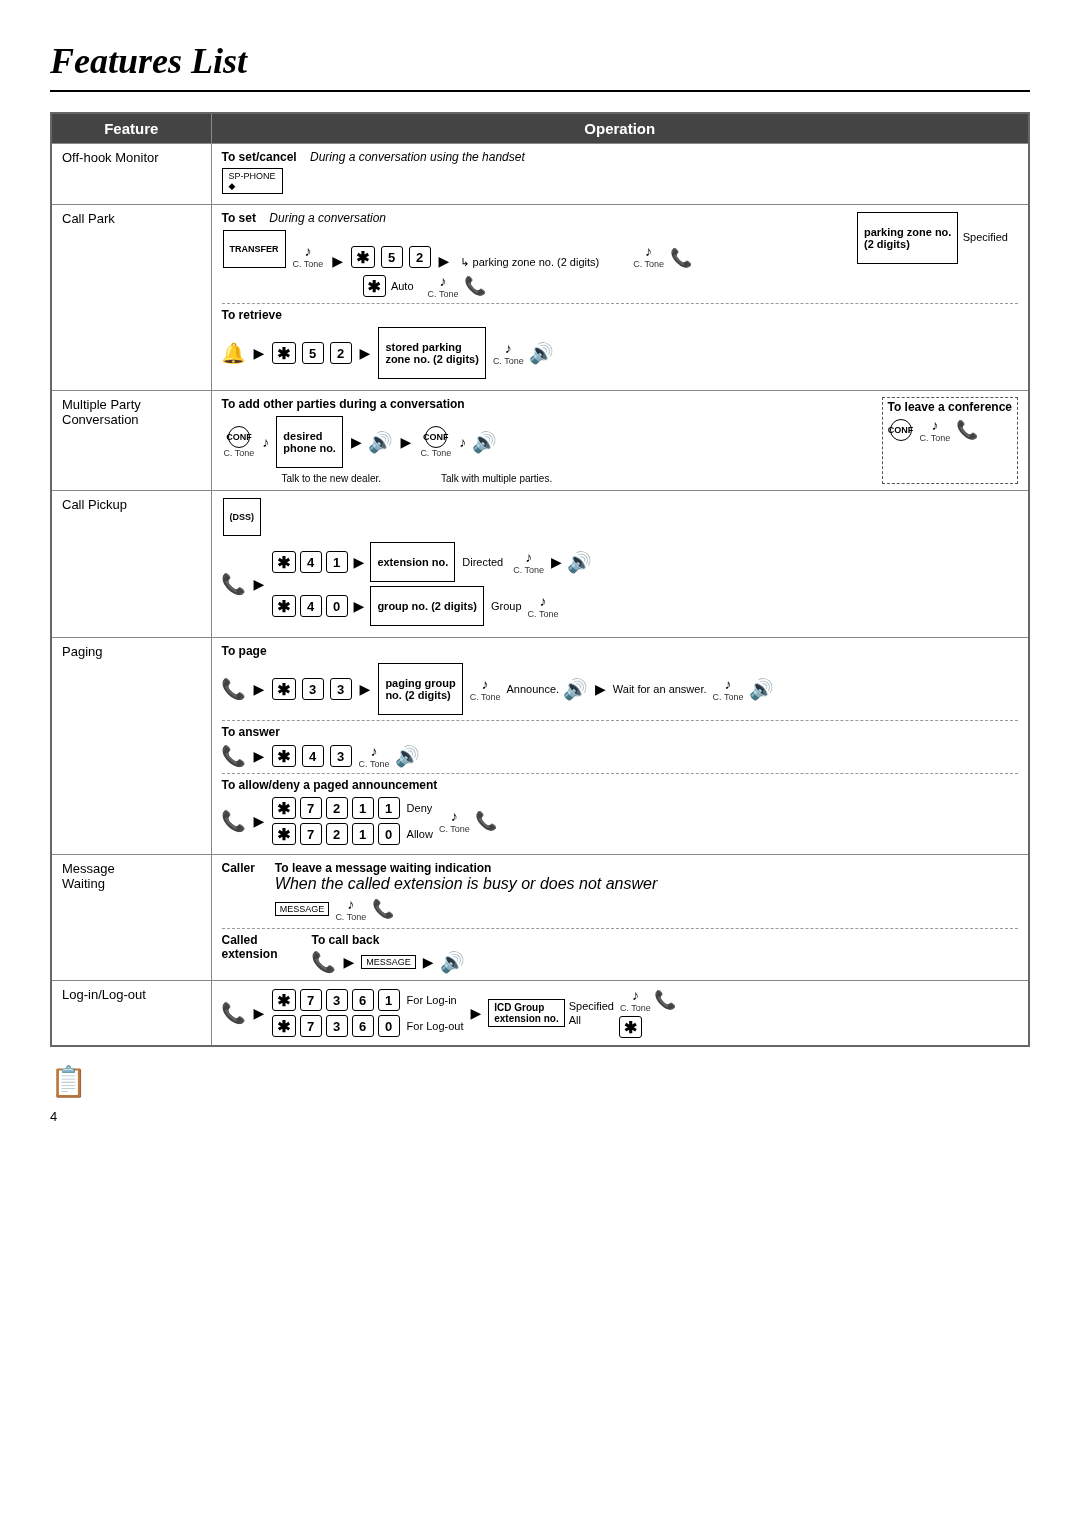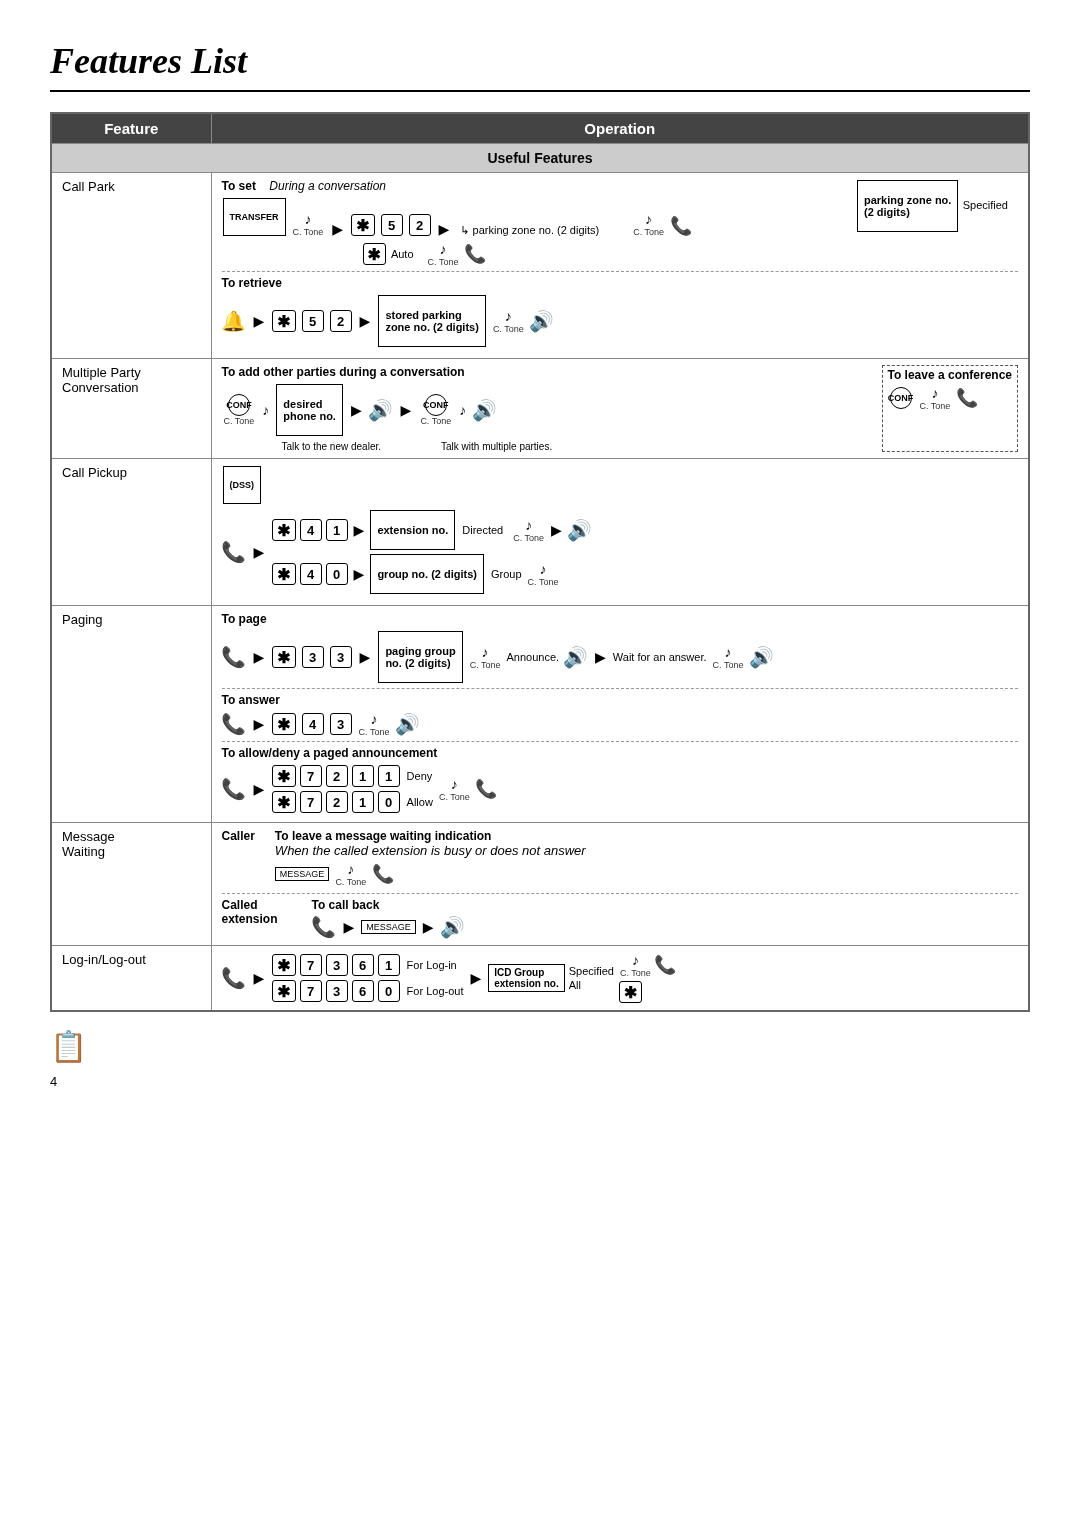--- a/index.html
+++ b/index.html
@@ -187,26 +187,35 @@
 
 <h1 class="page-title">Features List</h1>
 <div class="title-underline"></div>
 
 <table class="main-table">
   <thead>
     <tr class="header-row">
       <th>Feature</th>
       <th>Operation</th>
     </tr>
-    <tr class="section-header">
-      <td colspan="2">Useful Features</td>
-    </tr>
   </thead>
   <tbody>
 
+    <tr>
+      <td class="feature-col">Off-hook Monitor</td>
+      <td class="op-col">
+        <div class="row-line">
+          <span class="bold">To set/cancel</span>
+          <span class="italic" style="margin-left:10px;">During a conversation using the handset</span>
+        </div>
+        <div class="row-line">
+          <span class="sp-phone-box">SP-PHONE<br>◆</span>
+        </div>
+      </td>
+    </tr>
 
     <tr>
       <td class="feature-col">Call Park</td>
       <td class="op-col">
 
         <div class="row-line">
           <span class="bold">To set</span>
           <span class="italic" style="margin-left:10px;">During a conversation</span>
           <span style="float:right; margin-right:10px;">
             <span class="bracket-box">parking zone no.<br>(2 digits)</span>
@@ -436,21 +445,21 @@
     <tr>
       <td class="feature-col">Message<br>Waiting</td>
       <td class="op-col">
 
         <div style="display:flex; gap:20px; flex-wrap:wrap; margin-bottom:6px;">
           <div>
             <span class="bold">Caller</span>
           </div>
           <div>
             <div class="bold">To leave a message waiting indication</div>
-            <div class="italic" style="font-size:13px;">When the called extension is busy or does not answer</div>
+            <div class="italic" style="font-size:16px;">When the called extension is busy or does not answer</div>
             <div style="display:flex; align-items:center; gap:4px; margin-top:3px;">
               <span class="msg-box">MESSAGE</span>
               <span class="c-tone-wrap">
                   <span class="music-note">♪</span>
                   <span class="tone-sub">C. Tone</span>
                 </span>
               <span class="handset">📞</span>
             </div>
           </div>
         </div>

